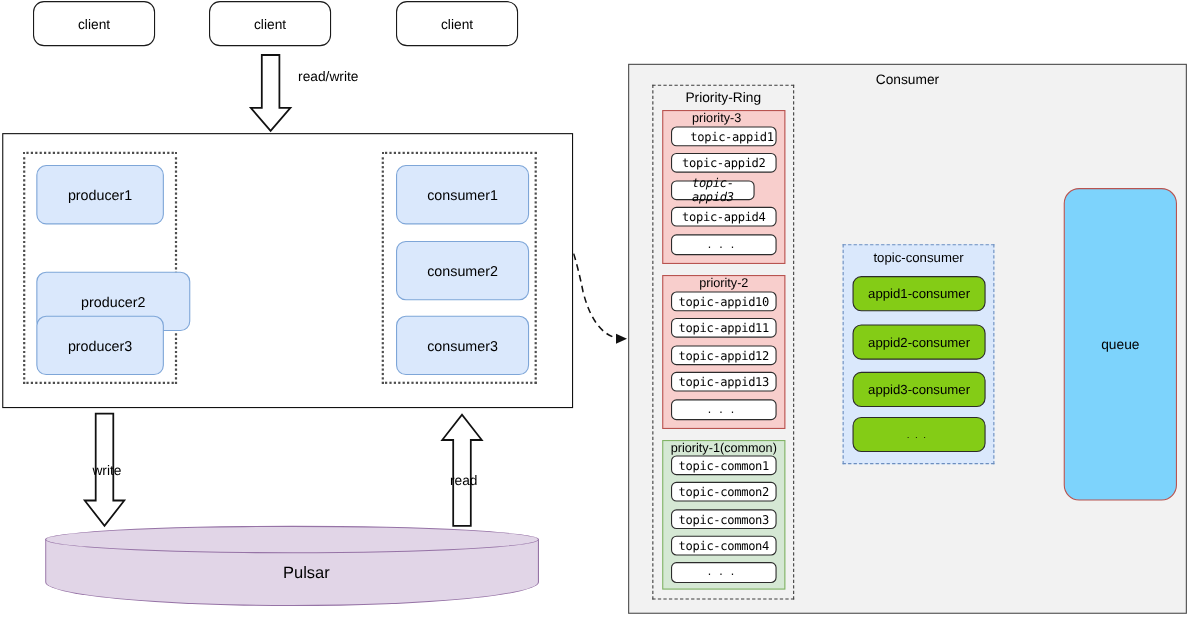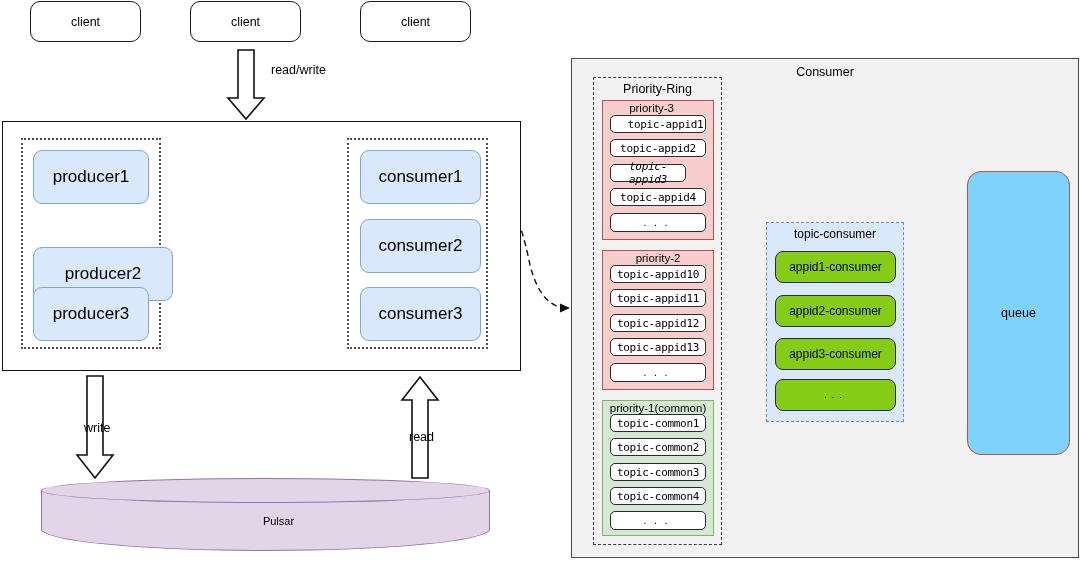--- a/index.html
+++ b/index.html
@@ -5,27 +5,27 @@
   html,body{margin:0;padding:0;background:#ffffff;}
   body{width:1081px;height:562px;position:relative;overflow:hidden;
        font-family:"Liberation Sans",sans-serif;color:#000;}
   .abs{position:absolute;box-sizing:border-box;}
   .ctr{display:flex;align-items:center;justify-content:center;text-align:center;}
 
   
   .client-box{border:1.5px solid #1a1a1a;border-radius:10px;background:#fff;font-size:12.5px;}
   .main-box{border:1.6px solid #111;background:#fff;}
   .dash-group{border:2.5px dotted #4d4d4d;background:transparent;}
-  .blue-node{background:#dae8fc;border:1.3px solid #7ea6d8;border-radius:9px;font-size:17px;}
+  .blue-node{background:#dae8fc;border:1.3px solid #7ea6d8;border-radius:9px;font-size:13px;}
 
   
   .cyl-body{background:#e1d5e7;border-left:1.4px solid #9673a6;border-right:1.4px solid #9673a6;
             border-bottom:1.4px solid #9673a6;border-bottom-left-radius:50% 22px;border-bottom-right-radius:50% 22px;}
   .cyl-top{background:#e1d5e7;border:1.4px solid #9673a6;border-radius:50%;}
-  .cyl-label{font-size:11px;padding-left:26px;}
+  .cyl-label{font-size:15px;padding-left:26px;}
 
   
   .consumer-panel{background:#f2f2f2;border:1.4px solid #4d4d4d;}
   .panel-title{font-size:12.5px;}
   .ring-dash{border:1.9px dashed #3d3d3d;background:transparent;}
   .ring-title{font-size:12.5px;}
   .prio-pink{background:#f8cecc;border:1.6px solid #b85450;}
   .prio-green{background:#d5e8d4;border:1.6px solid #82b366;}
   .prio-title{font-size:11.5px;text-align:center;line-height:14px;}
   .topic-chip{background:#ffffff;border:1.5px solid #2b2b2b;border-radius:5px;

